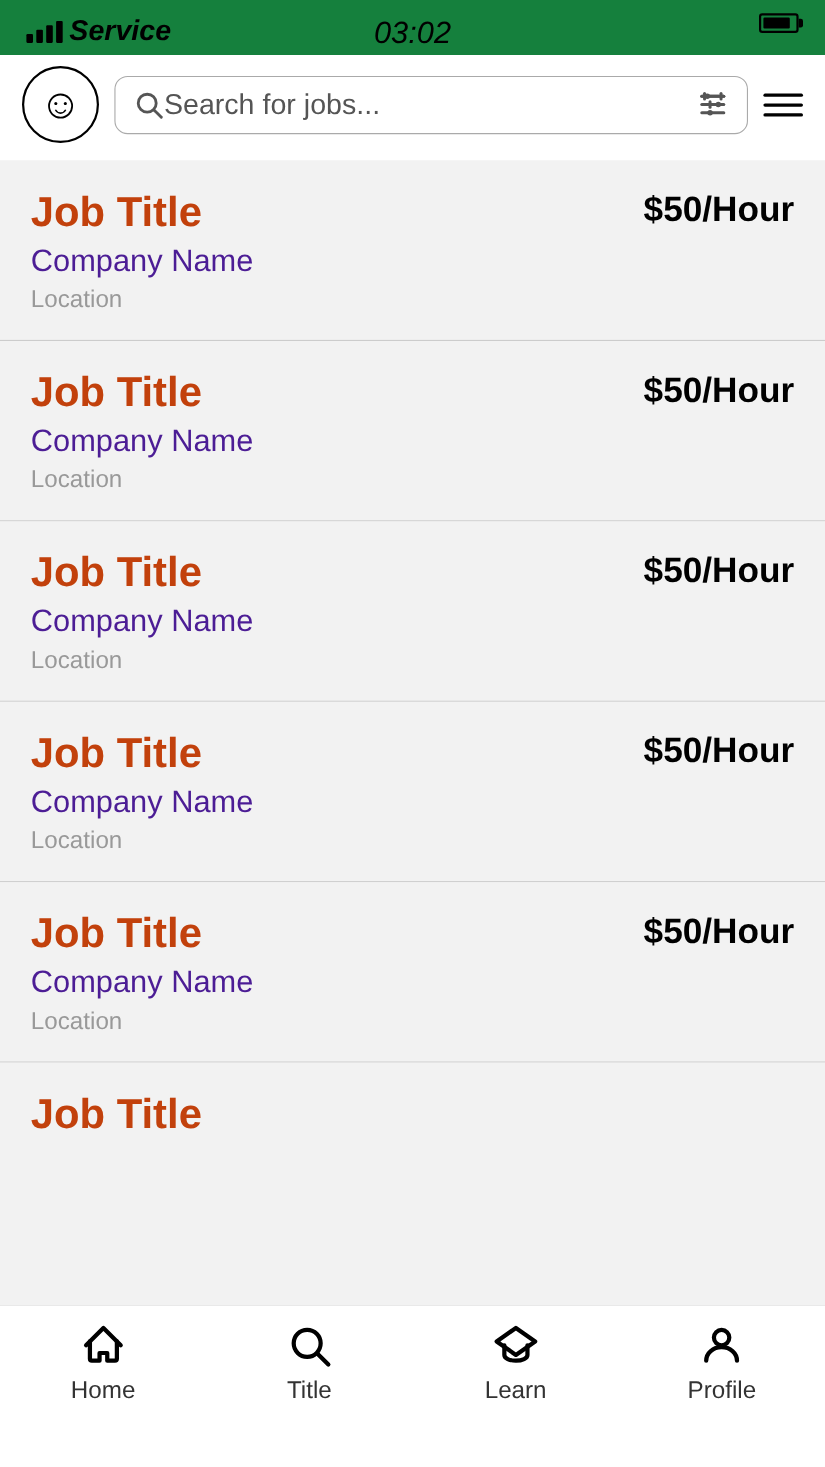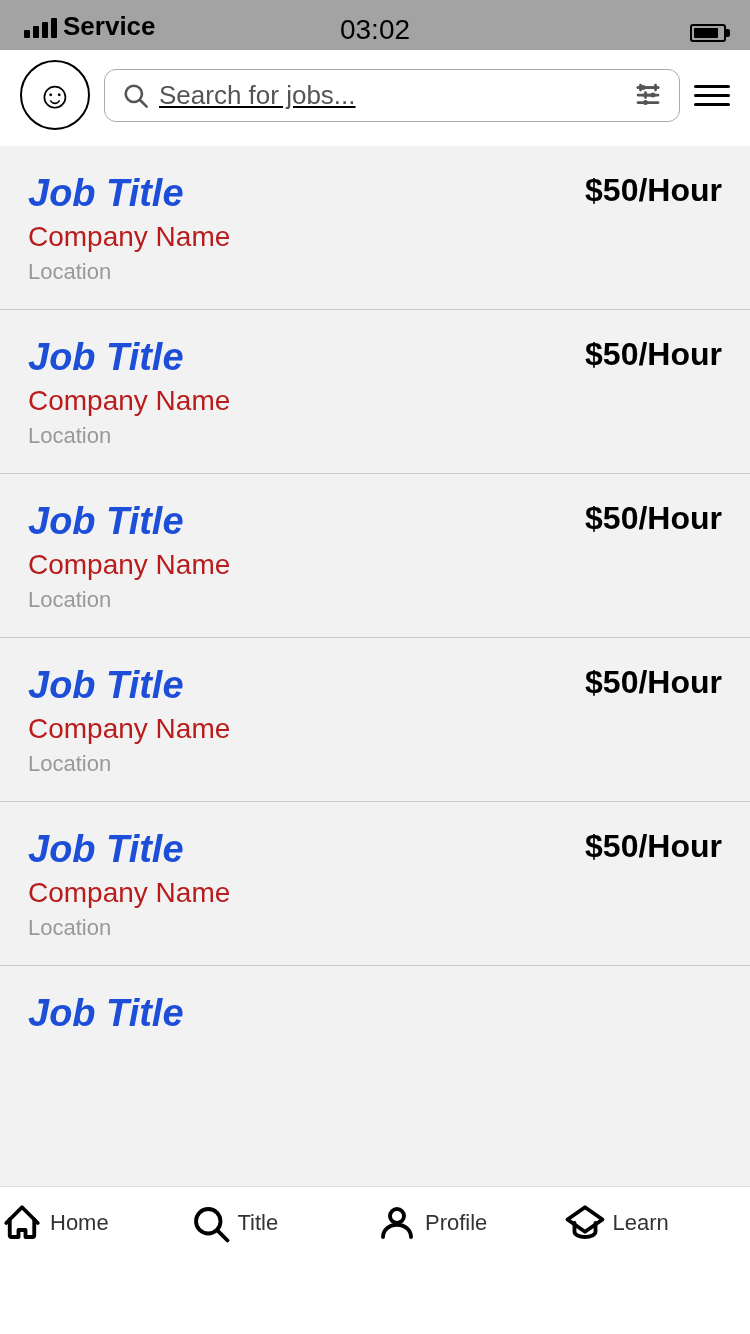--- a/index.html
+++ b/index.html
@@ -11,24 +11,25 @@
       background: #f2f2f2;
       font-family: -apple-system, 'Helvetica Neue', Arial, sans-serif;
       position: relative;
       overflow-x: hidden;
     }
 
     
     .status-bar {
       display: flex;
       justify-content: space-between;
-      align-items: flex-end;
+      align-items: flex-start;
       padding: 12px 24px 8px;
-      background: #a3a3a3;
+      background: #15803d;
       height: 50px;
+      font-style: italic;
     }
     .status-left {
       display: flex;
       align-items: center;
       gap: 6px;
       font-size: 26px;
       font-weight: 600;
     }
     .signal-bars {
       display: flex;
@@ -99,23 +100,21 @@
       font-size: 38px;
       line-height: 1;
     }
     .search-bar {
       flex: 1;
       display: flex;
       align-items: center;
       border: 1.5px solid #aaa;
       border-radius: 12px;
       padding: 10px 16px;
-      gap: 10px;
       background: #fff;
-      text-decoration: underline;
     }
     .search-icon-svg {
       width: 28px;
       height: 28px;
       flex-shrink: 0;
     }
     .search-input-text {
       flex: 1;
       font-size: 26px;
       color: #555;
@@ -156,31 +155,30 @@
     }
     .job-header-row {
       display: flex;
       justify-content: space-between;
       align-items: flex-start;
       margin-bottom: 6px;
     }
     .job-title {
       font-size: 38px;
       font-weight: 800;
-      color: #1d4ed8;
-      font-style: italic;
+      color: #c2410c;
     }
     .job-salary {
       font-size: 32px;
       font-weight: 700;
       color: #000;
     }
     .job-company {
       font-size: 28px;
-      color: #b91c1c;
+      color: #4c1d95;
       margin-bottom: 6px;
     }
     .job-location {
       font-size: 22px;
       color: #999;
     }
 
     
     .job-item-partial {
       background: #f2f2f2;
@@ -202,21 +200,21 @@
       height: 148px;
       background: #ffffff;
       border-top: 1.5px solid #e0e0e0;
       display: flex;
       align-items: flex-start;
       padding-top: 14px;
     }
     .nav-item {
       flex: 1;
       display: flex;
-      flex-direction: row;
+      flex-direction: column;
       align-items: center;
       gap: 6px;
       cursor: pointer;
     }
     .nav-icon {
       width: 44px;
       height: 44px;
       display: flex;
       align-items: center;
       justify-content: center;
@@ -359,30 +357,30 @@
         <line x1="16.5" y1="16.5" x2="22" y2="22"></line>
       </svg>
     </div>
     <span class="nav-label">Title</span>
   </div>
 
 
   <div class="nav-item">
     <div class="nav-icon">
       <svg class="nav-svg" viewBox="0 0 24 24">
+        <path d="M2 10l10-7 10 7-10 7-10-7z"></path>
+        <path d="M6 12v5c0 1.7 2.7 3 6 3s6-1.3 6-3v-5"></path>
+      </svg>
+    </div>
+    <span class="nav-label">Learn</span>
+  </div>
+
+  <div class="nav-item">
+    <div class="nav-icon">
+      <svg class="nav-svg" viewBox="0 0 24 24">
         <circle cx="12" cy="8" r="4"></circle>
         <path d="M4 20c0-4 3.6-7 8-7s8 3 8 7"></path>
       </svg>
     </div>
     <span class="nav-label">Profile</span>
   </div>
 
-  <div class="nav-item">
-    <div class="nav-icon">
-      <svg class="nav-svg" viewBox="0 0 24 24">
-        <path d="M2 10l10-7 10 7-10 7-10-7z"></path>
-        <path d="M6 12v5c0 1.7 2.7 3 6 3s6-1.3 6-3v-5"></path>
-      </svg>
-    </div>
-    <span class="nav-label">Learn</span>
-  </div>
-
 </nav>
 
 </body></html>

